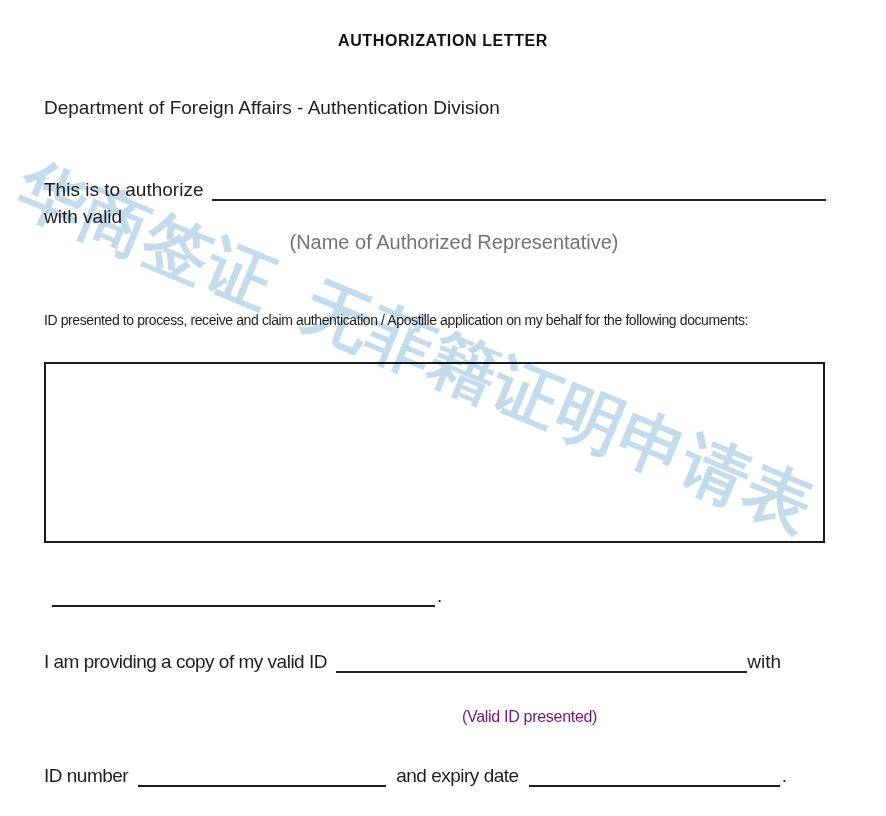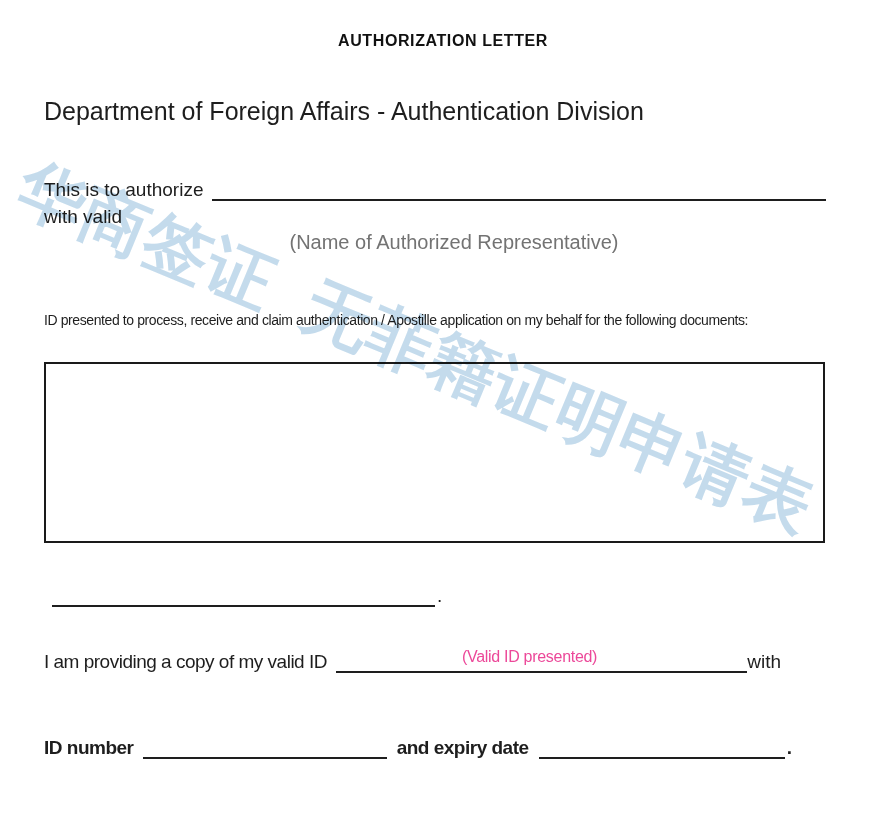--- a/index.html
+++ b/index.html
@@ -14,21 +14,21 @@
   .abs{position:absolute;}
 
   
   .doc-title{
     left:0;top:32px;width:886px;
     text-align:center;
     font-size:16px;font-weight:700;letter-spacing:.6px;
     color:#111;
   }
 
-  .dept{left:44px;top:97px;font-size:25px;}
+  .dept{left:44px;top:97px;font-size:19px;}
 
   
   .row{display:flex;align-items:flex-end;font-size:19px;}
   .row .lbl{white-space:nowrap;}
   .blank{
     border-bottom:2px solid #1e1e1e;
     height:22px;
     display:inline-block;
   }
   .grow{flex:1;margin-left:9px;}
@@ -52,25 +52,25 @@
     background:transparent;
   }
 
   .purpose-row{left:44px;top:582px;height:25px;}
   .purpose-row .blank{width:383px;margin-left:8px;}
   .period{margin-left:2px;}
 
   .validid-row{left:44px;top:648px;width:737px;height:25px;}
   .narrow{letter-spacing:-0.5px;margin-top:10px;}
   .validid-caption{
-    left:462px;top:648px;
-    font-size:16px;letter-spacing:-0.3px;color:#ec4899;
+    left:462px;top:708px;
+    font-size:16px;letter-spacing:-0.3px;color:#701a75;
   }
 
-  .idnum-row{left:44px;top:734px;width:748px;height:25px;font-weight:bold;}
+  .idnum-row{left:44px;top:762px;width:748px;height:25px;}
   .idnum-row .blank.id-blank{width:248px;margin-left:10px;}
   .idnum-row .mid{margin-left:10px;white-space:nowrap;}
   .idnum-row .blank.exp-blank{width:251px;margin-left:10px;}
 
   
   .watermark{
     left:38px;top:142px;
     font-size:67px;font-weight:700;
     letter-spacing:1px;word-spacing:14px;
     white-space:nowrap;

